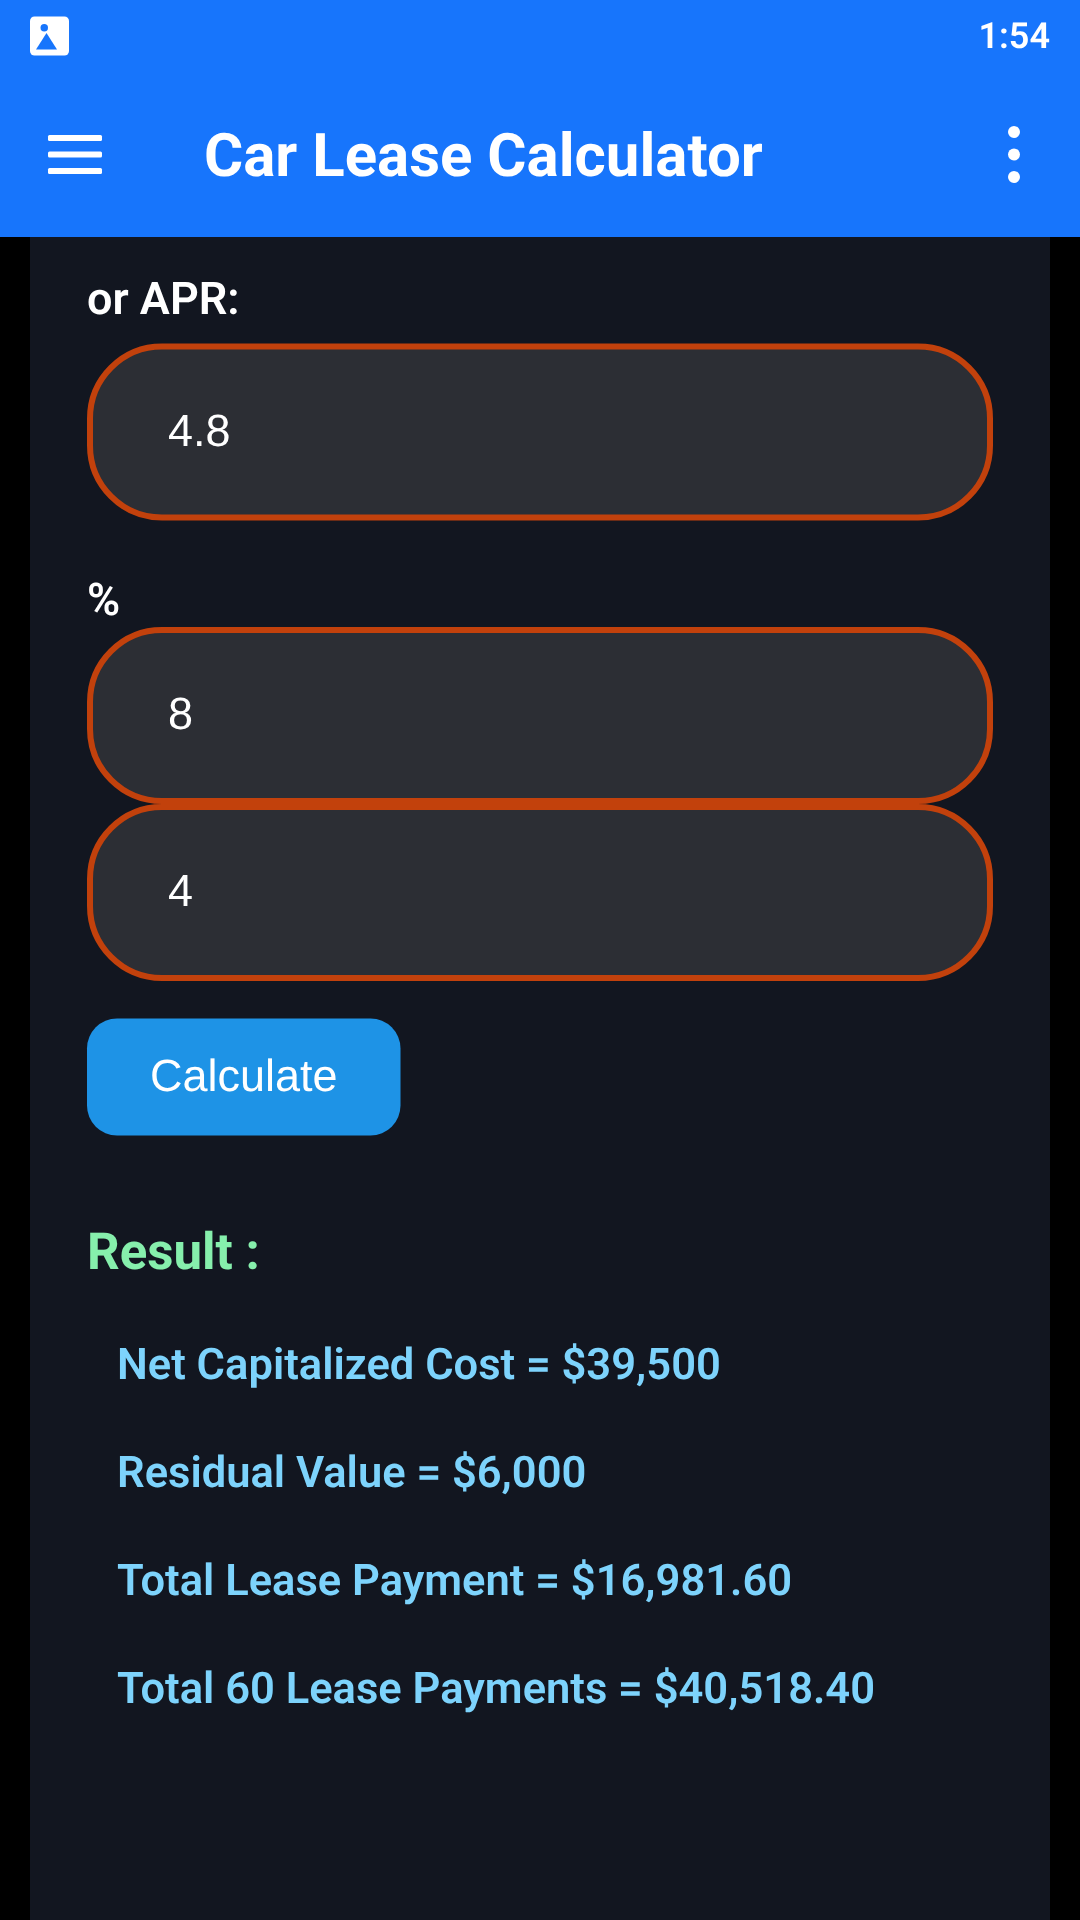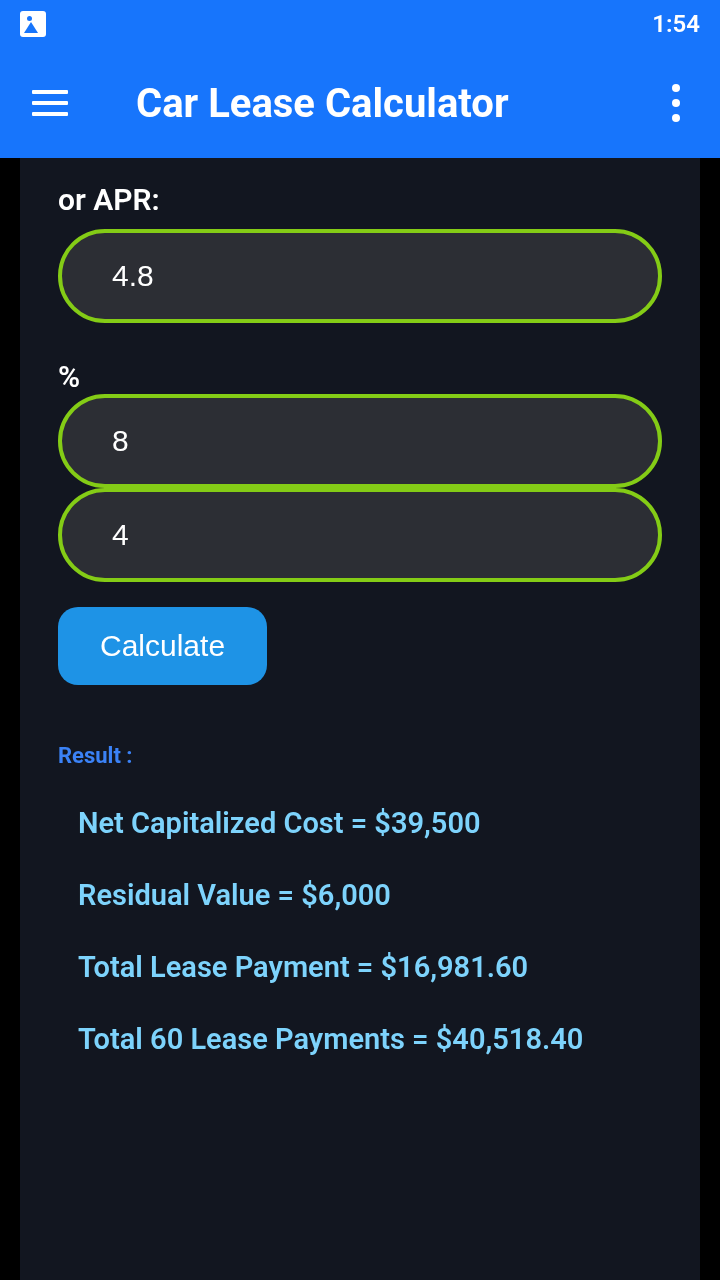--- a/index.html
+++ b/index.html
@@ -136,23 +136,23 @@
 
     .percent-label {
       color: #ffffff;
       font-size: 30px;
       font-weight: 600;
       margin-top: 36px;
     }
 
     .input-field {
       width: 100%;
-      height: 94px;
+      height: 118px;
       background-color: #2c2e34;
-      border: 4px solid #84cc16;
+      border: 4px solid #c2410c;
       border-radius: 50px;
       color: #ffffff;
       font-size: 30px;
       font-weight: 500;
       padding: 0 50px;
       outline: none;
     }
 
     .calculate-btn {
       background-color: #1e93e6;
@@ -160,22 +160,22 @@
       font-size: 30px;
       font-weight: 500;
       border: none;
       border-radius: 20px;
       padding: 22px 42px;
       margin-top: 25px;
       cursor: pointer;
     }
 
     .result-heading {
-      color: #3b82f6;
-      font-size: 22px;
+      color: #86efac;
+      font-size: 34px;
       font-weight: 700;
       margin-top: 58px;
     }
 
     .result-line {
       color: #7dd3fc;
       font-size: 29px;
       font-weight: 600;
       margin-top: 38px;
       margin-left: 20px;

